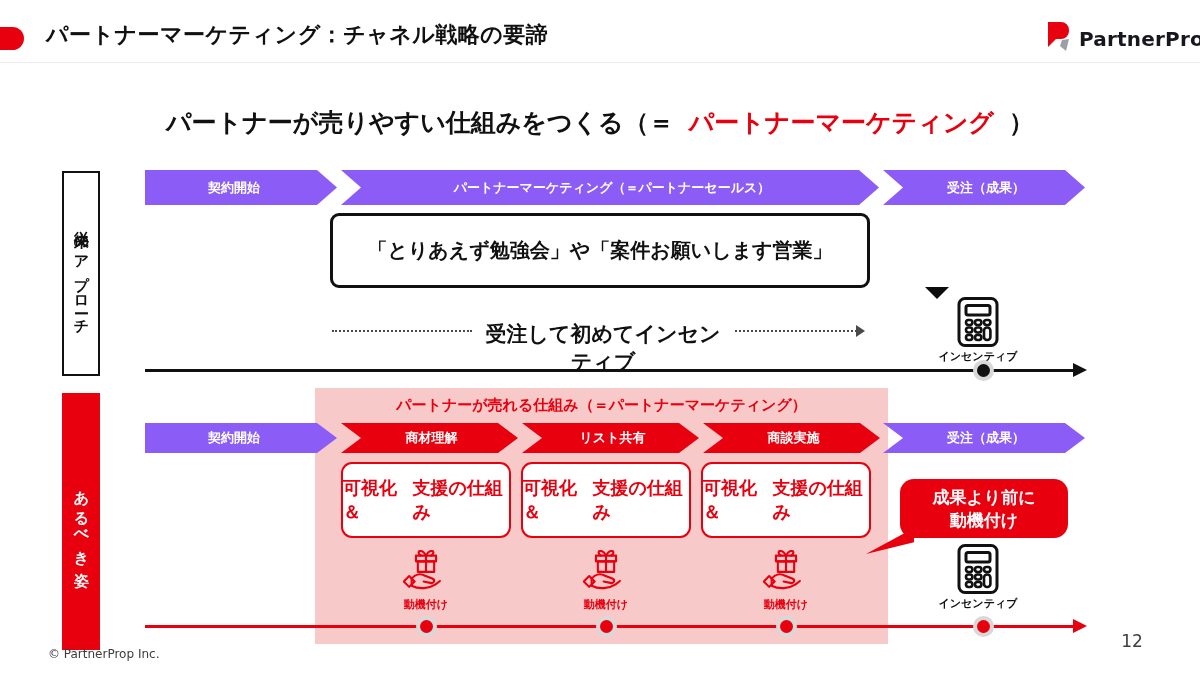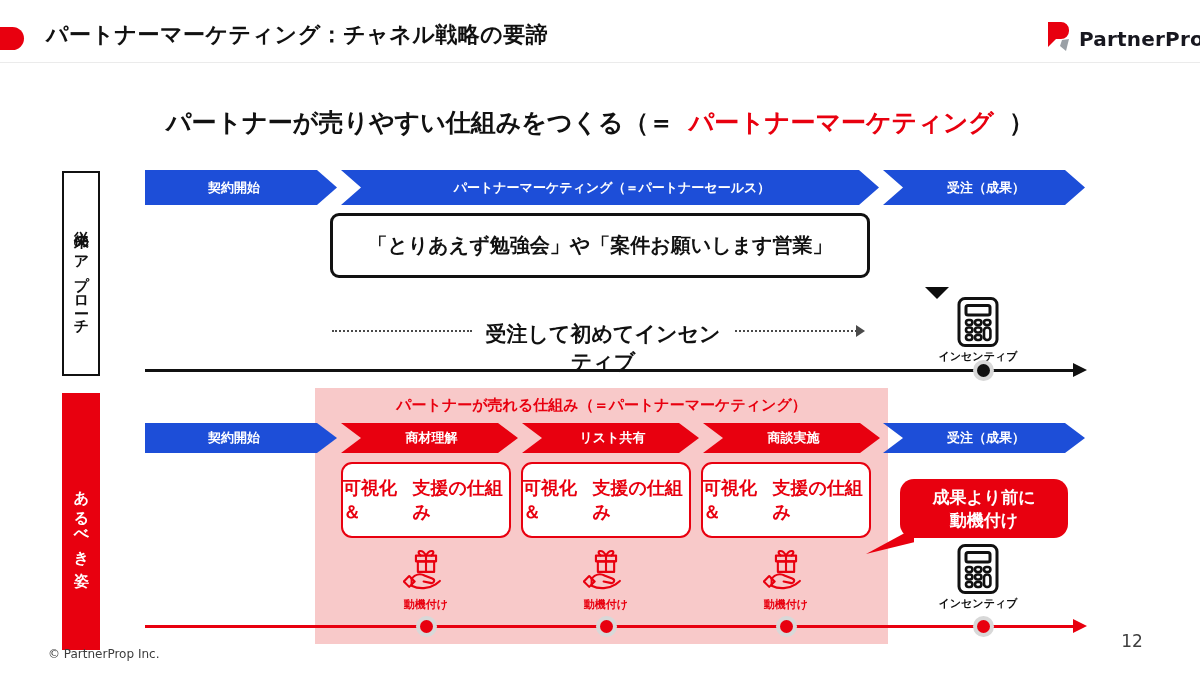--- a/index.html
+++ b/index.html
@@ -28,27 +28,27 @@
   .vlabel.conventional { left:62px; top:171px; width:38px; height:205px;
                          background:#fff; border:2px solid #111; color:#111; }
   .vlabel.ideal { left:62px; top:393px; width:38px; height:257px;
                   background:#e8000f; color:#fff; }
 
   
   .chev { position:absolute; display:flex; align-items:center; justify-content:center;
           color:#fff; font-weight:bold; }
   .chev.h35 { height:35px; font-size:13px; }
   .chev.h30 { height:30px; font-size:13px; }
-  .chev.black { background:#1d4ed8; }
+  .chev.black { background:#8b5cf6; }
   .chev.red { background:#e8000f; }
   .chev.first { clip-path:polygon(0 0, calc(100% - 20px) 0, 100% 50%, calc(100% - 20px) 100%, 0 100%); padding-right:14px; }
   .chev.mid { clip-path:polygon(0 0, calc(100% - 20px) 0, 100% 50%, calc(100% - 20px) 100%, 0 100%, 20px 50%); padding-left:10px; padding-right:6px; }
 
   
-  .effort-box { position:absolute; left:330px; top:213px; width:540px; height:65px;
+  .effort-box { position:absolute; left:330px; top:213px; width:540px; height:75px;
                 background:#fff; border:3px solid #111; border-radius:9px;
                 display:flex; align-items:center; justify-content:center;
                 font-size:20px; font-weight:bold; color:#111; }
   .bubble-black { position:absolute; left:897px; top:254px; width:170px; height:35px;
                   background:#0d0d0d; border-radius:7px; color:#fff; font-size:17px; font-weight:bold;
                   display:flex; align-items:center; justify-content:center; }
   .bubble-black-tail { position:absolute; left:925px; top:287px; width:0; height:0;
                        border-left:12px solid transparent; border-right:12px solid transparent;
                        border-top:12px solid #0d0d0d; }
   .dotted { position:absolute; height:0; border-top:2px dotted #4a4a4a; }

